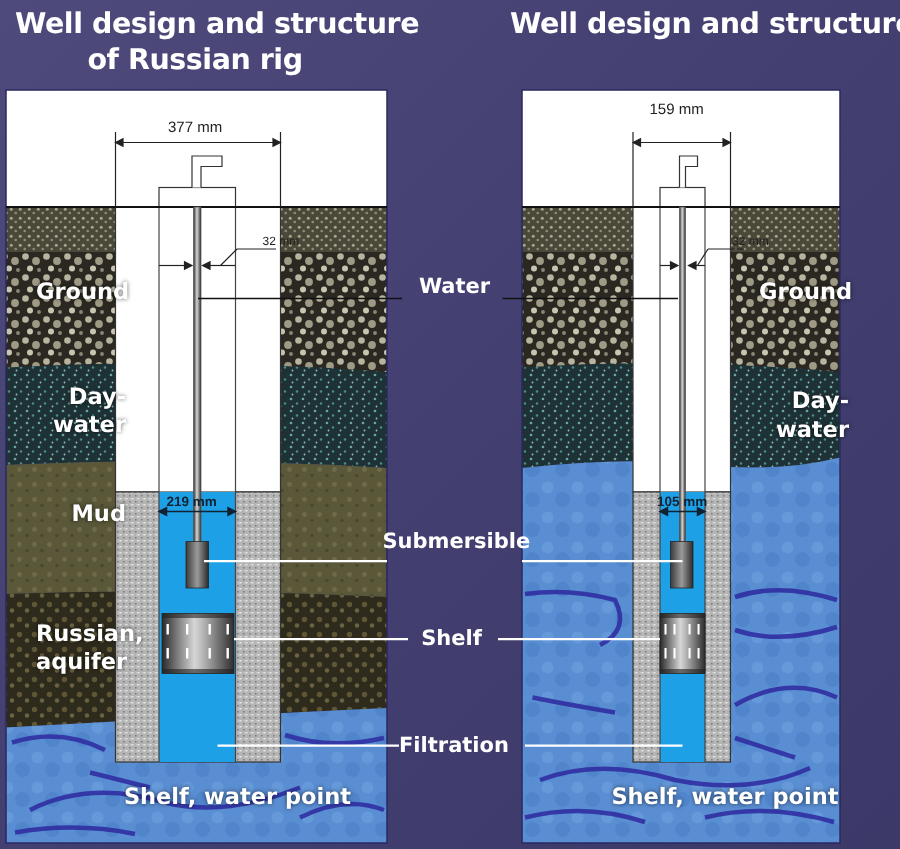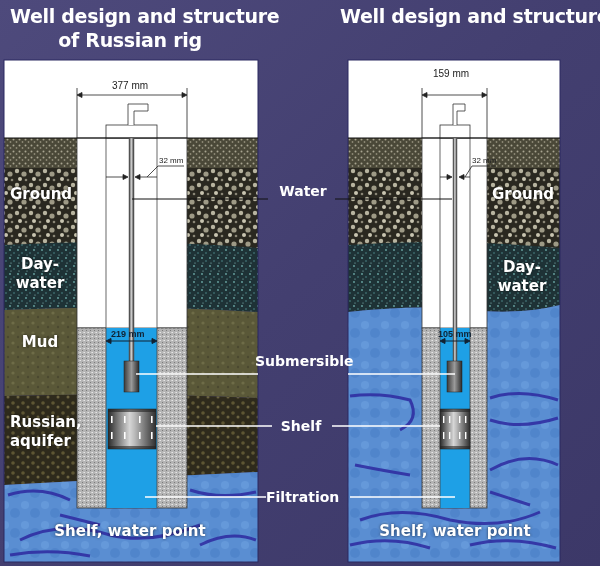--- a/index.html
+++ b/index.html
@@ -12,32 +12,33 @@
     position: absolute; top: 4px; color: #fff; font-weight: bold;
     font-size: 19px; line-height: 24px; text-align: center;
     font-family: "DejaVu Sans", sans-serif; letter-spacing: -0.3px;
   }
   .title div { white-space: nowrap; }
   #title-left { left: 10px; width: 240px; }
   #title-right { left: 340px; width: 235px; }
   svg#diagram { position: absolute; left: 0; top: 0; }
   .layer-label {
     position: absolute; color: #fff; font-weight: bold; font-size: 15px;
-    line-height: 19px; text-align: center; text-shadow: 0 0 3px rgba(0,0,0,0.6);
+    line-height: 19px; text-align: right; text-shadow: 0 0 3px rgba(0,0,0,0.6);
     white-space: nowrap;
+    margin-left: 14px;
   }
   .center-label {
     position: absolute; color: #fff; font-weight: bold; font-size: 14px;
     line-height: 18px; text-align: center; white-space: nowrap;
   }
   .dim-label {
     position: absolute; font-size: 10px; color: #222; white-space: nowrap;
     font-family: "Liberation Sans", sans-serif;
   }
-  .dim-small { font-size: 8px; }
+  .dim-small { font-size: 8px; margin-left: 16px; }
   .dim-inner { font-size: 9px; color: #123; font-weight: bold; }
 </style>
 </head>
 <body>
 
 <div class="title" id="title-left">
   <div>Well design and structure</div>
   <div>of Russian rig</div>
 </div>
 <div class="title" id="title-right">

